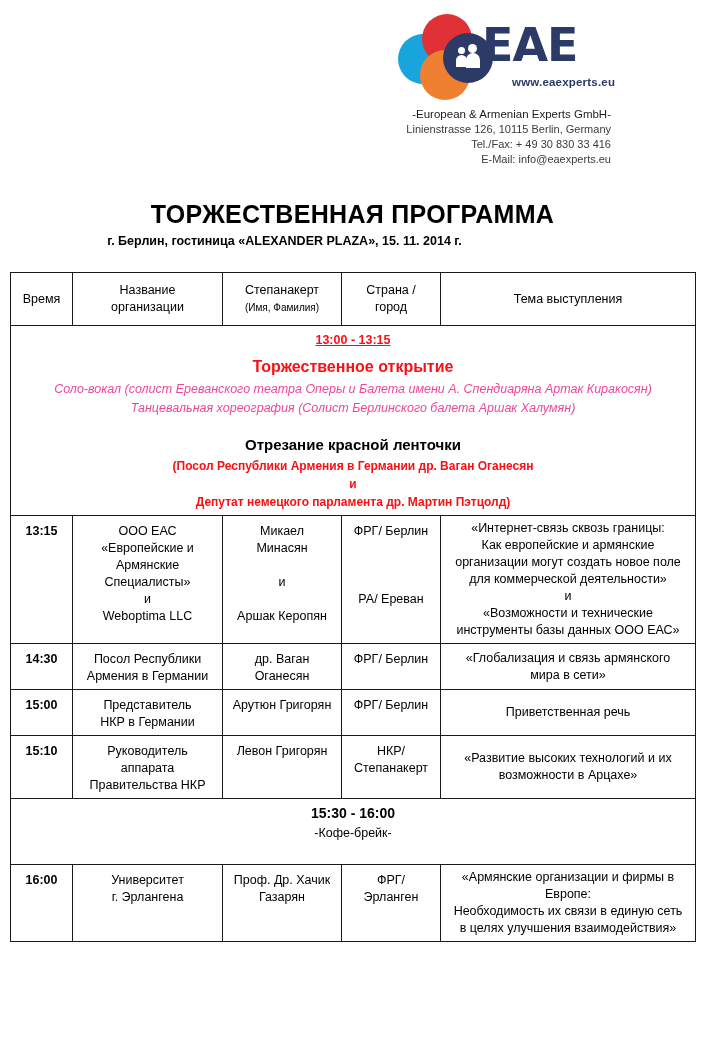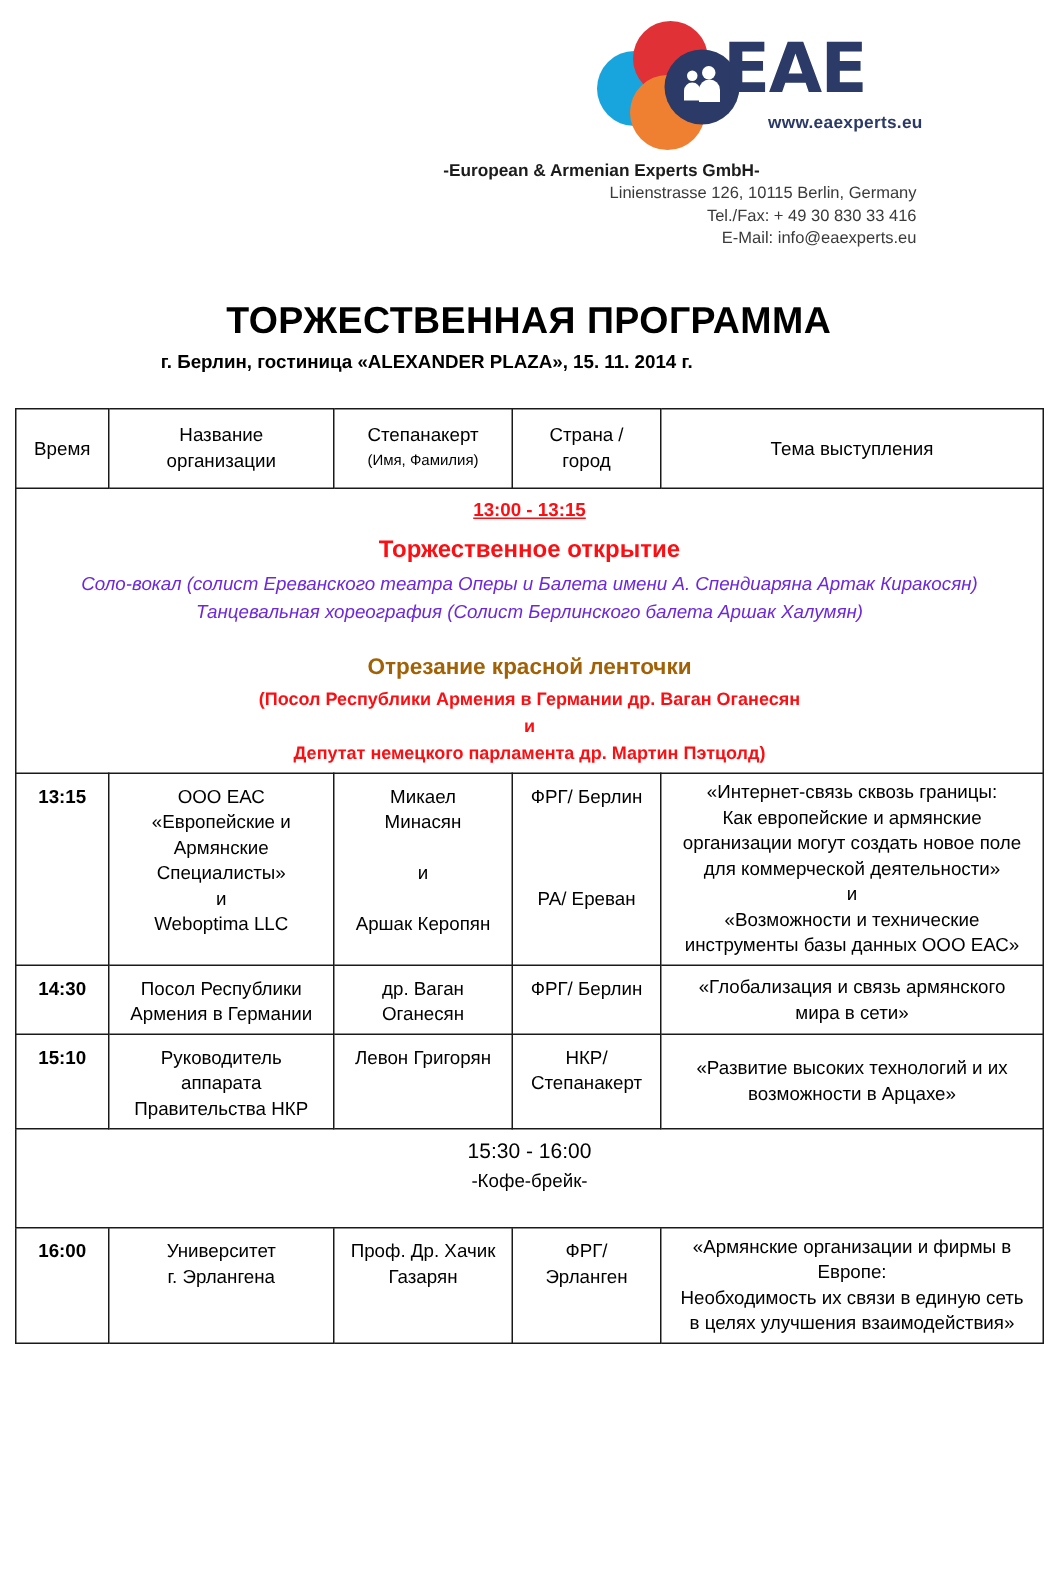--- a/index.html
+++ b/index.html
@@ -92,24 +92,23 @@
   .addr {
     position: absolute;
     right: 12px;
     top: 106px;
     width: 420px;
     text-align: right;
     color: #3a3a3a;
   }
   .addr .company {
     font-size: 11.5px;
-    font-weight: bold;
+    font-weight: normal;
     color: #1c1c1c;
     line-height: 16px;
-    text-align: center;
   }
   .addr .line {
     font-size: 11px;
     line-height: 15px;
     color: #3a3a3a;
   }
 
   
   .doc-title {
     position: absolute;
@@ -187,46 +186,46 @@
     line-height: 20px;
   }
   .cer-heading {
     color: #fb0f13;
     font-weight: bold;
     font-size: 16px;
     line-height: 26px;
     margin-top: 4px;
   }
   .cer-italic {
-    color: #6d28d9;
+    color: #ec4899;
     font-style: italic;
     font-size: 12.5px;
     line-height: 19px;
   }
   .cer-heading2 {
-    color: #a16207;
+    color: #000000;
     font-weight: bold;
     font-size: 15px;
     line-height: 24px;
     margin-top: 15px;
   }
   .cer-bold {
     color: #fb0f13;
     font-weight: bold;
     font-size: 12px;
     line-height: 18px;
   }
 
   
   .break-cell {
     padding: 10px 6px 14px 6px;
     text-align: center;
   }
   .break-time {
-    font-weight: normal;
+    font-weight: bold;
     font-size: 14px;
     line-height: 21px;
   }
   .break-label {
     font-size: 12.5px;
     line-height: 19px;
   }
   .break-note {
     font-size: 12.5px;
     line-height: 19px;
@@ -348,20 +347,28 @@
       <td class="time-cell">14:30</td>
       <td class="org-cell" style="white-space:pre-line">Посол Республики
 Армения в Германии</td>
       <td class="speaker-cell" style="white-space:pre-line">др. Ваган
 Оганесян</td>
       <td class="country-cell" style="white-space:pre-line">ФРГ/ Берлин</td>
       <td class="topic-cell" style="white-space:pre-line">«Глобализация и связь армянского
 мира в сети»</td>
     </tr>
 
+    <tr>
+      <td class="time-cell">15:00</td>
+      <td class="org-cell" style="white-space:pre-line">Представитель
+НКР в Германии</td>
+      <td class="speaker-cell" style="white-space:pre-line">Арутюн Григорян</td>
+      <td class="country-cell" style="white-space:pre-line">ФРГ/ Берлин</td>
+      <td class="topic-cell" style="white-space:pre-line">Приветственная речь</td>
+    </tr>
 
     <tr>
       <td class="time-cell">15:10</td>
       <td class="org-cell" style="white-space:pre-line">Руководитель
 аппарата
 Правительства НКР</td>
       <td class="speaker-cell" style="white-space:pre-line">Левон Григорян</td>
       <td class="country-cell" style="white-space:pre-line">НКР/
 Степанакерт</td>
       <td class="topic-cell" style="white-space:pre-line">«Развитие высоких технологий и их

